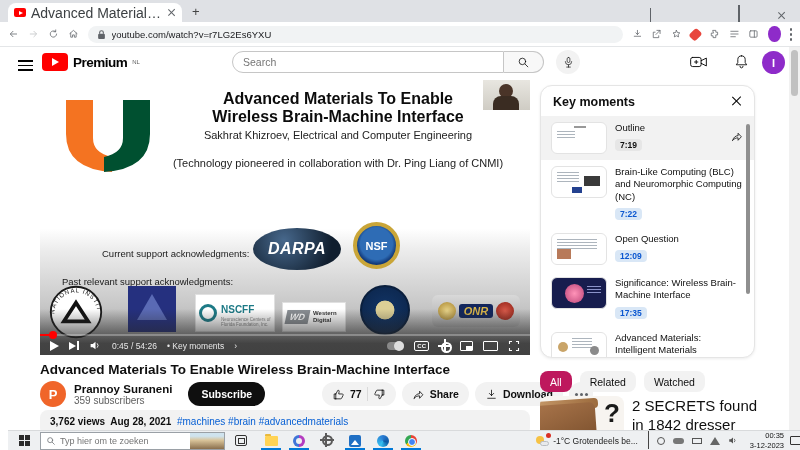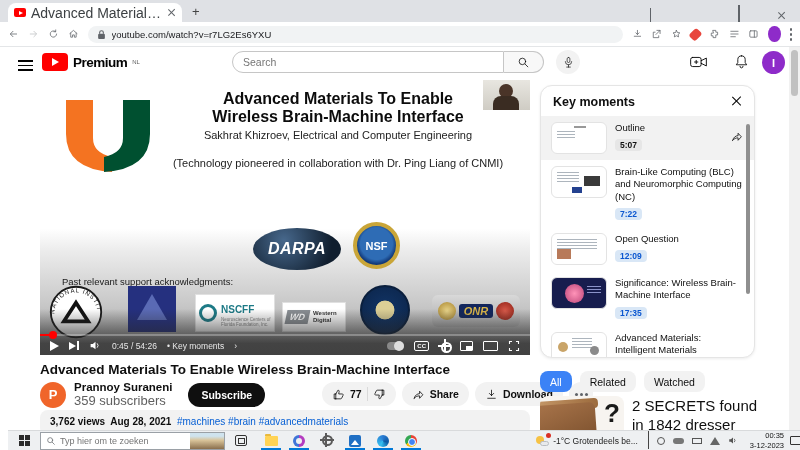--- a/index.html
+++ b/index.html
@@ -87,42 +87,42 @@
   .gear{width:11px;height:11px;position:relative}
   .gear::before{content:"";position:absolute;left:2px;top:2px;width:7px;height:7px;border:2px solid #fff;border-radius:50%}
   .gear::after{content:"";position:absolute;left:4.5px;top:-1px;width:2px;height:13px;background:#fff;box-shadow:-5.5px 5.5px 0 -5.5px #fff}
   .gear i{position:absolute;left:-1px;top:4.5px;width:13px;height:2px;background:#fff}
   .minip{width:13px;height:10px;border:1.4px solid #fff;border-radius:1px;position:relative}
   .minip::after{content:"";position:absolute;right:0;bottom:0;width:6px;height:4px;background:#fff}
   .theat{width:15px;height:10px;border:1.4px solid #fff;border-radius:1px}
   
   .vtitle{font-size:13.5px;font-weight:bold;color:#0f0f0f}
   .chname{font-size:11.5px;font-weight:bold;color:#0f0f0f}
-  .chsubs{font-size:13px;color:#606060}
+  .chsubs{font-size:10px;color:#606060}
   .subbtn{background:#0f0f0f;color:#fff;font-size:10.5px;font-weight:bold;border-radius:13px;padding:6px 13px}
   .pill{background:#f2f2f2;border-radius:13px;height:24px;display:flex;align-items:center;gap:5px;padding:0 10px;font-size:10.5px;font-weight:bold;color:#0f0f0f}
   .vdiv{width:1px;height:14px;background:#d9d9d9}
   .descbox{background:#f2f2f2;border-radius:8px;padding:6px 10px;font-size:10px;font-weight:bold;color:#0f0f0f}
   .hash{color:#065fd4;font-weight:normal}
   
   .kmcard{left:540px;top:85px;width:215px;height:273px;background:#fff;border:1px solid #e5e5e5;border-radius:12px;overflow:hidden;box-shadow:0 1px 3px rgba(0,0,0,.08)}
   .kmhead{display:flex;align-items:flex-start;justify-content:space-between;padding:9px 12px 7px}
   .kmtitle{font-size:12.5px;font-weight:bold;color:#0f0f0f}
   .kmitem{display:flex;gap:8px;padding:6px 10px;align-items:flex-start}
   .kmitem.sel{background:#f2f2f2}
   .kthumb{width:56px;height:32px;border:1px solid #e3e3e3;border-radius:6px;background:#fff;position:relative;overflow:hidden;flex:none}
   .kthumb i{position:absolute;display:block}
   .klines{left:5px;top:5px;width:22px;height:12px;background:repeating-linear-gradient(#adb5bd 0 1px,transparent 1px 3px)}
   .kmlabel{font-size:9.5px;font-weight:500;color:#0f0f0f;line-height:1.3}
   .badge{display:inline-block;margin-top:3px;padding:1px 5px;border-radius:4px;font-size:8.5px;font-weight:bold;background:#d9e7f6;color:#0b57d0}
   .badge.gray{background:#e6e6e6;color:#0f0f0f}
   .kmsbar{left:746px;top:124px;width:4px;height:170px;background:#8f8f8f;border-radius:2px}
   
   .chip{display:inline-flex;align-items:center;height:21px;padding:0 10px;border-radius:8px;background:#f2f2f2;color:#0f0f0f;font-size:10.5px;font-weight:500}
-  .chip.on{background:#3b82f6;color:#fff}
+  .chip.on{background:#be185d;color:#fff}
   .relthumb{left:540px;top:396px;width:84px;height:47px;border-radius:8px;background:#f7f4f0;overflow:hidden}
   .dresser{position:absolute;left:-6px;top:8px;width:62px;height:40px;background:linear-gradient(160deg,#a8744a,#7a4f2c);border-radius:6px;transform:rotate(-4deg)}
   .dressertop{position:absolute;left:-8px;top:4px;width:66px;height:10px;background:linear-gradient(90deg,#c79a6b,#9c6b3d);border-radius:4px;transform:rotate(-4deg)}
   .qmark{position:absolute;right:4px;top:2px;font-size:26px;font-weight:bold;color:#1a1a1a}
   .reltitle{font-size:15px;font-weight:normal;color:#0f0f0f;line-height:1.25}
   .relchan{font-size:9px;color:#606060;margin-top:2px}
   
   .taskbar{left:8px;top:430px;width:800px;height:20px;background:#eef0f2;border-top:1px solid #d8dadc;display:flex;align-items:center}
   .winlogo{width:11px;height:11px;display:grid;grid-template-columns:5px 5px;grid-template-rows:5px 5px;gap:1px;margin:0 10px 0 11px}
   .winlogo i{background:#2b2b2b}
@@ -272,20 +272,21 @@
       <span class="torso"></span>
     </div>
 
     <div class="r" style="left:112px;top:10px;width:372px;text-align:center">
       <div class="slidetitle">Advanced Materials To Enable</div>
       <div class="slidetitle">Wireless Brain-Machine Interface</div>
       <div class="slidesub">Sakhrat Khizroev, Electrical and Computer Engineering</div>
       <div class="slidenote">(Technology pioneered in collaboration with Dr. Ping Liang of CNMI)</div>
     </div>
 
+    <div class="r acklabel" style="left:62px;top:168px">Current support acknowledgments:</div>
     <div class="r darpa" style="left:213px;top:148px;width:88px;height:42px">DARPA</div>
     <div class="r nsf" style="left:313px;top:142px;width:47px;height:47px">NSF</div>
     <div class="r acklabel" style="left:22px;top:196px">Past relevant support acknowledgments:</div>
 
     <svg class="r" style="left:8px;top:204px" width="56" height="56" viewBox="0 0 60 60">
       <circle cx="30" cy="30" r="27" fill="#fff" stroke="#1a1a1a" stroke-width="2"></circle>
       <defs>
           <path id="arcnih" d="M7 32a23 23 0 0 1 46 0"></path>
         </defs>
       <text font-size="6.5" fill="#111" letter-spacing="1"><textPath href="#arcnih">NATIONAL INSTITUTES OF HEALTH</textPath></text>
@@ -391,21 +392,21 @@
   <div class="r kmcard">
     <div class="kmhead">
       <span class="kmtitle">Key moments</span>
       <span class="x big"></span>
     </div>
     <div class="kmitem sel">
       <span class="kthumb">
           <i class="klines" style="width:18px;height:8px;top:8px"></i>
           <i style="left:22px;top:3px;width:12px;height:2px;background:#999"></i>
         </span>
-      <span style="flex:1"><div class="kmlabel">Outline</div><span class="badge gray">5:07</span></span>
+      <span style="flex:1"><div class="kmlabel">Outline</div><span class="badge gray">7:19</span></span>
       <svg width="14" height="13" viewBox="0 0 24 24" class="icb" style="margin-top:8px">
           <path d="M4 19c1.5-6 6-8.5 10-8.5V6l6 6.5-6 6.5v-4.5C10 14.5 6.5 16 4 19z"></path>
         </svg>
     </div>
     <div class="kmitem">
       <span class="kthumb">
           <i class="klines"></i>
           <i style="right:6px;top:9px;width:16px;height:10px;background:#3a3a3a"></i>
           <i style="left:20px;bottom:4px;width:10px;height:6px;background:#24418f"></i>
         </span>

